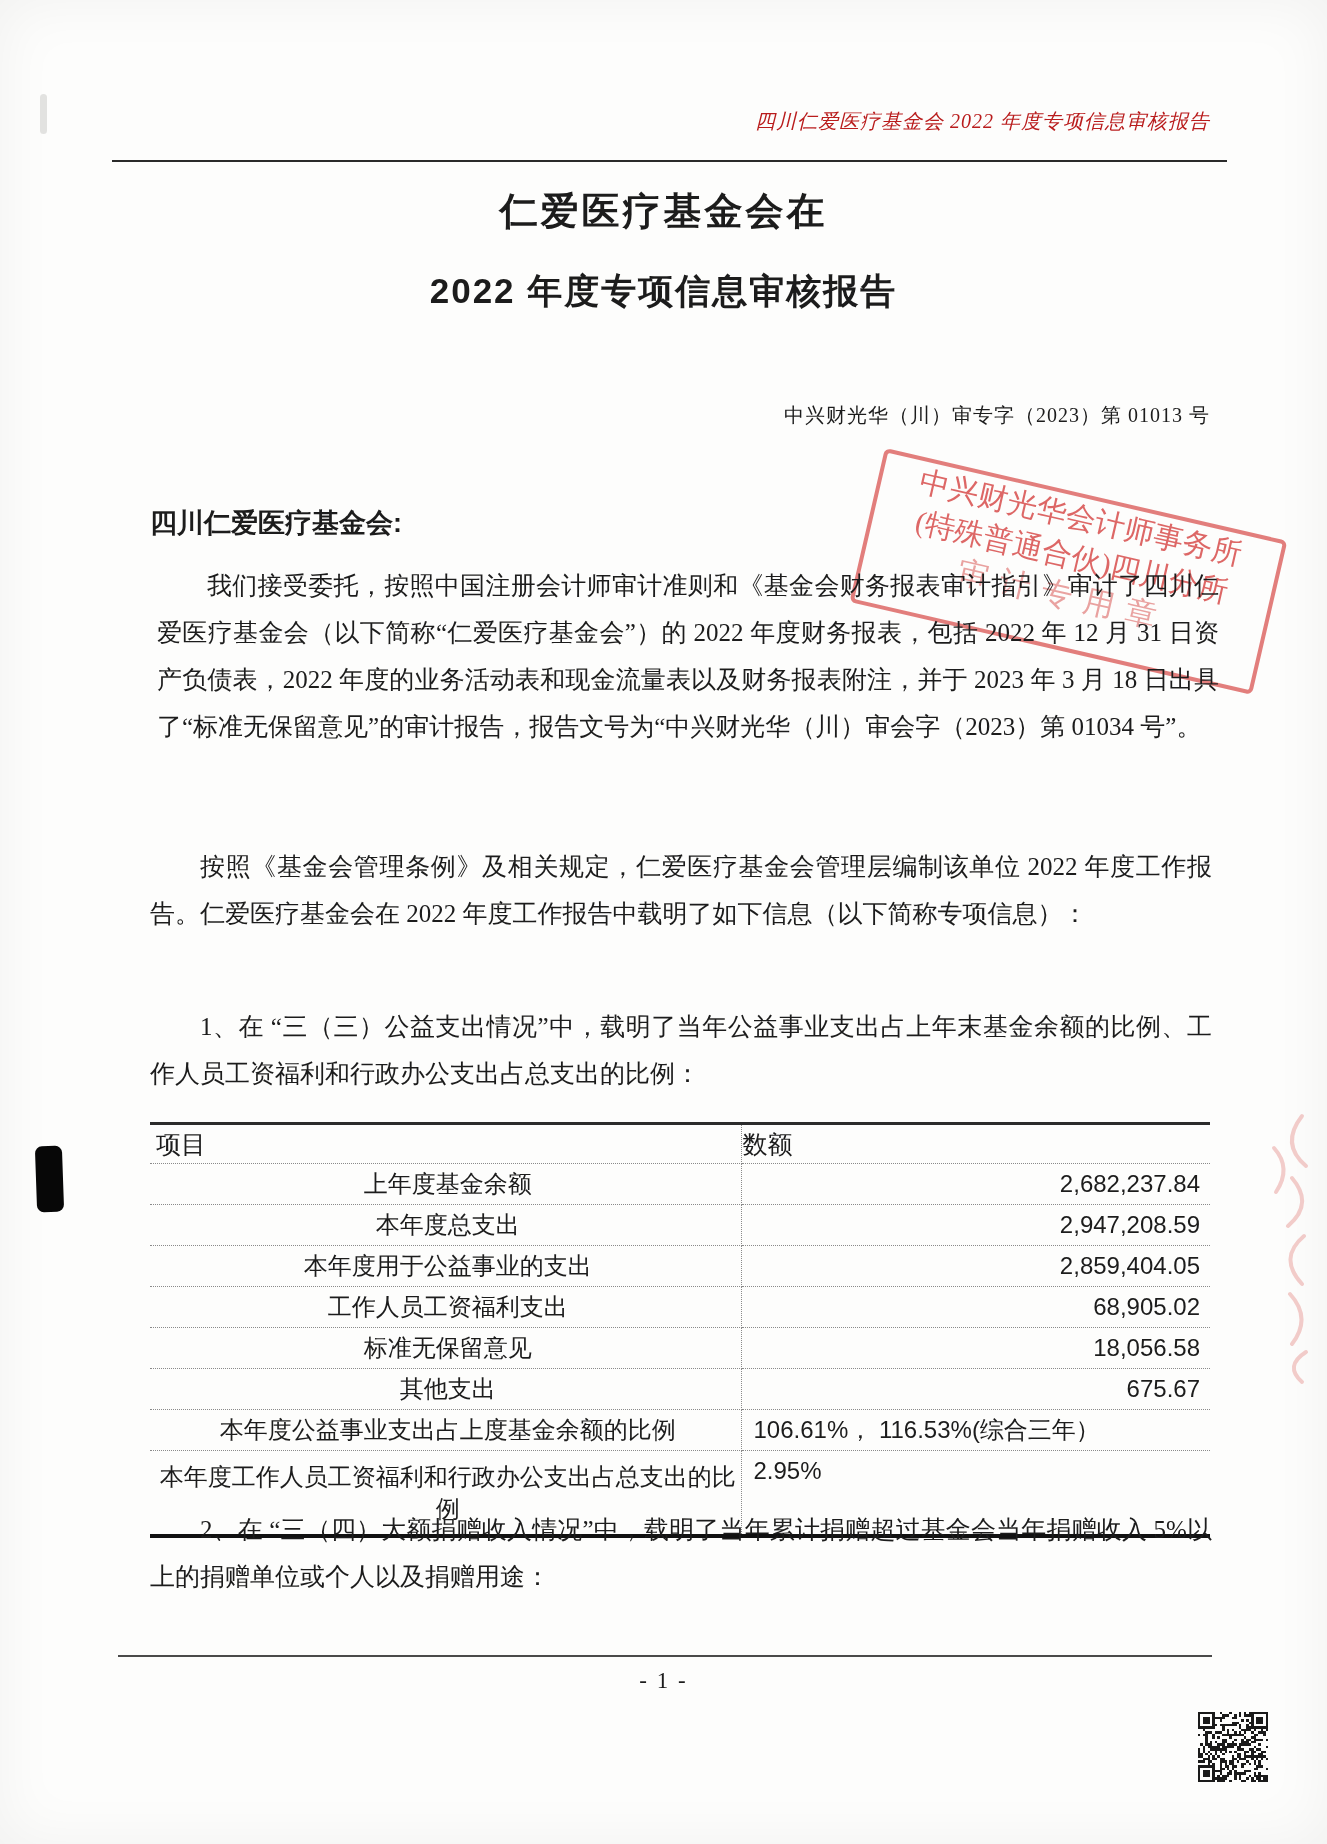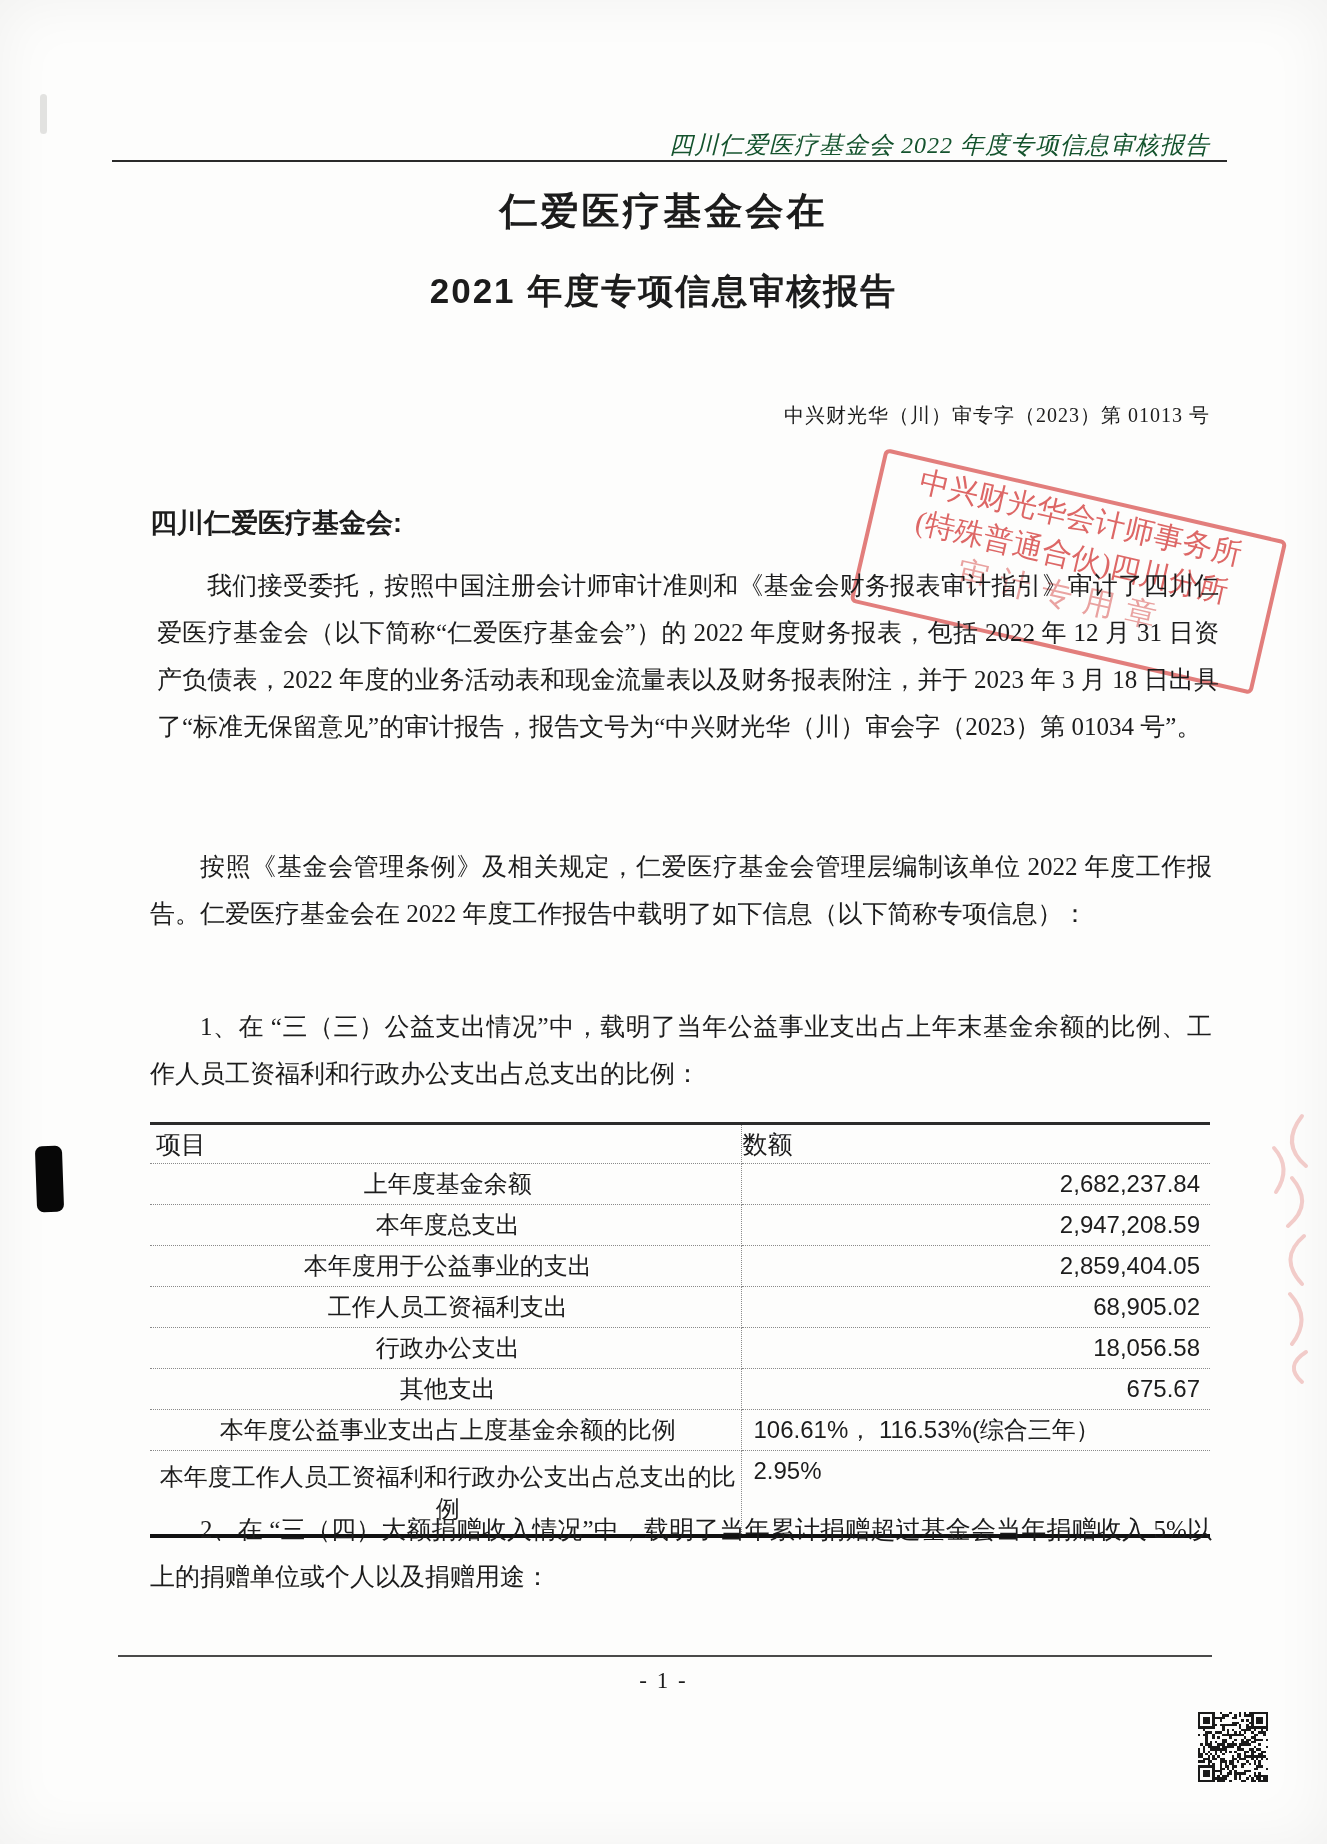--- a/index.html
+++ b/index.html
@@ -8,23 +8,23 @@
     width:1327px;height:1844px;
     margin:0 auto;
     background:#fdfdfc;
     overflow:hidden;
     font-family:"Liberation Serif", serif;
     color:#1c1c1c;
     box-shadow:inset 0 0 60px rgba(0,0,0,0.05);
   }
   
   .running-header{
-    position:absolute; top:129px; right:117px;
-    font-style:italic; font-size:24px; letter-spacing:1px;
-    font-family:"Liberation Serif", serif; color:#14532d;
+    position:absolute; top:108px; right:117px;
+    font-style:italic; font-size:20px; letter-spacing:1px;
+    font-family:"Liberation Serif", serif; color:#b91c1c;
   }
   .header-rule{
     position:absolute; top:160px; left:112px; right:100px;
     border-top:2px solid #2a2a2a; height:0;
   }
   
   .org-title{
     position:absolute; top:186px; left:0; width:100%;
     text-align:center; font-size:38px; font-weight:700;
     letter-spacing:3px; font-family:"Liberation Serif", serif;
@@ -110,21 +110,21 @@
 <body>
 
 <div class="page">
 
   <div class="corner-dash"></div>
 
   <div class="running-header">四川仁爱医疗基金会 2022 年度专项信息审核报告</div>
   <div class="header-rule"></div>
 
   <div class="org-title">仁爱医疗基金会在</div>
-  <div class="report-title">2021 年度专项信息审核报告</div>
+  <div class="report-title">2022 年度专项信息审核报告</div>
   <div class="doc-number">中兴财光华（川）审专字（2023）第 01013 号</div>
 
   <div class="stamp">
     <div class="s-line">中兴财光华会计师事务所</div>
     <div class="s-line">(特殊普通合伙)四川分所</div>
     <div class="s-line s-line3">审计专用章</div>
   </div>
 
   <div class="salutation">四川仁爱医疗基金会:</div>
 
@@ -152,21 +152,21 @@
     </tr>
     <tr>
       <td class="c-item">本年度用于公益事业的支出</td>
       <td class="c-val v-right">2,859,404.05</td>
     </tr>
     <tr>
       <td class="c-item">工作人员工资福利支出</td>
       <td class="c-val v-right">68,905.02</td>
     </tr>
     <tr>
-      <td class="c-item">行政办公支出</td>
+      <td class="c-item">标准无保留意见</td>
       <td class="c-val v-right">18,056.58</td>
     </tr>
     <tr>
       <td class="c-item">其他支出</td>
       <td class="c-val v-right">675.67</td>
     </tr>
     <tr>
       <td class="c-item">本年度公益事业支出占上度基金余额的比例</td>
       <td class="c-val v-left">106.61%， 116.53%(综合三年）</td>
     </tr>

